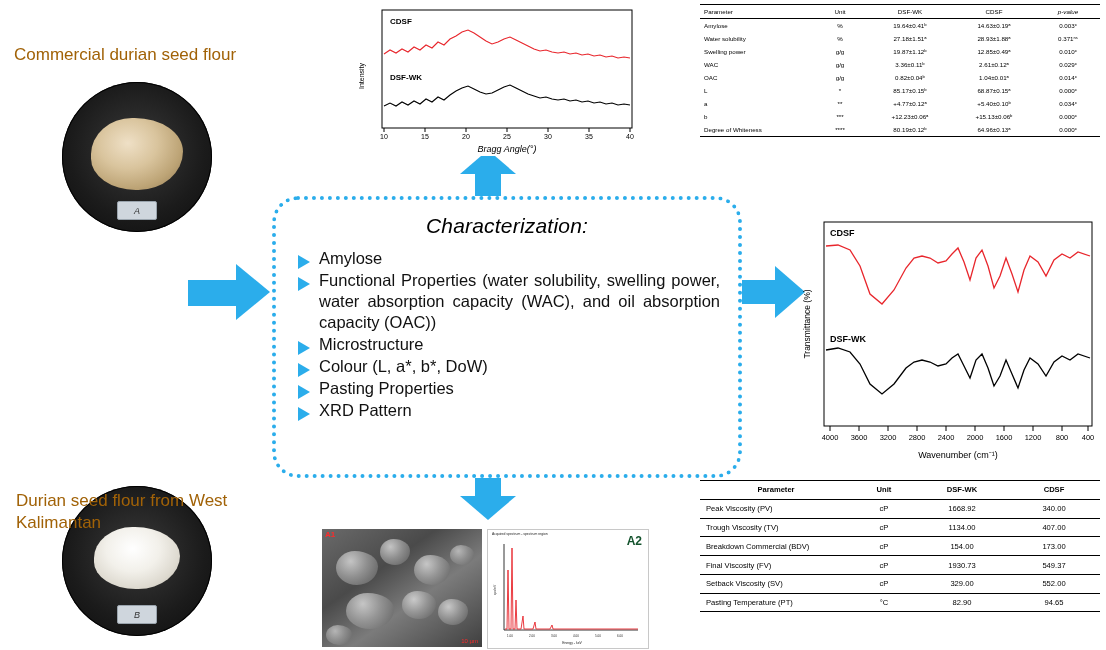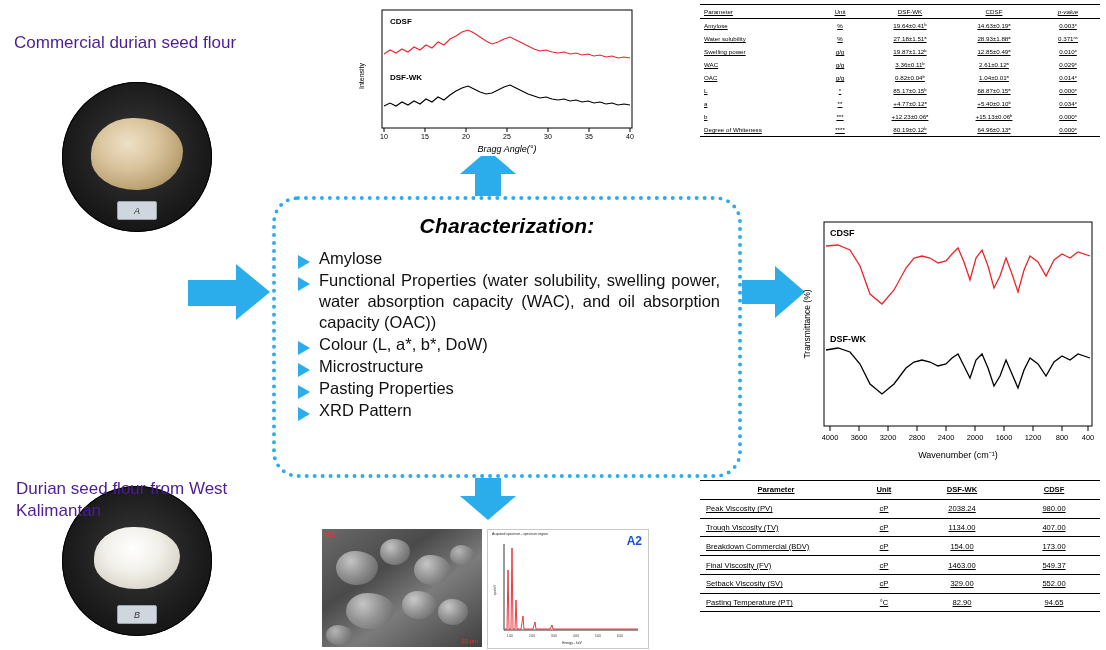--- a/index.html
+++ b/index.html
@@ -1,52 +1,52 @@
 <!DOCTYPE html>
 <html><head>
 <meta charset="utf-8">
 <style>
   html,body{margin:0;padding:0;background:#ffffff;}
   body{width:1106px;height:650px;position:relative;overflow:hidden;
        font-family:"Liberation Sans",sans-serif;color:#000;}
   .abs{position:absolute;}
 
   
-  .left-label{font-size:17px;line-height:22px;color:#4c1d95;font-family:"Liberation Sans",sans-serif;}
+  .left-label{font-size:17px;line-height:22px;color:#a16207;font-family:"Liberation Sans",sans-serif;margin-top:12px;}
 
   
   .dish{border-radius:50%;overflow:hidden;position:relative;
         background:radial-gradient(circle at 50% 45%, #3a3a3a 0%, #1b1b1b 60%, #0c0c0c 100%);
         box-shadow:0 0 0 1px #000 inset;}
   .dish .powder{position:absolute;left:50%;top:48%;transform:translate(-50%,-50%);
         border-radius:46% 54% 50% 50% / 52% 48% 55% 45%;filter:blur(0.6px);}
   .dish .powder.a{width:92px;height:72px;
         background:radial-gradient(ellipse at 40% 35%, #efe0c6 0%, #d9c49d 38%, #bda476 68%, #8e7650 100%);}
   .dish .powder.b{width:86px;height:62px;
         background:radial-gradient(ellipse at 45% 35%, #ffffff 0%, #f2f0ea 40%, #ddd9cf 70%, #b3aea2 100%);}
   .dish .tag{position:absolute;left:50%;bottom:12px;transform:translateX(-50%);
         width:38px;height:17px;background:#cfd6dd;border:1px solid #9aa4ad;border-radius:2px;
         font-size:9px;font-style:italic;display:flex;align-items:center;justify-content:center;color:#333;}
   .arrow-shape{background:#2badeb;}
 
   
   #char-box{left:272px;top:196px;width:462px;height:274px;
         border:4px dotted #2badeb;border-radius:26px;background:#fff;}
-  #char-title{font-family:"Liberation Sans",sans-serif;font-weight:bold;font-style:italic;
+  #char-title{font-family:"Liberation Sans",sans-serif;font-weight:normal;font-style:italic;
         font-size:21px;text-align:center;margin-top:14px;letter-spacing:.2px;}
   .bullet-row{display:flex;align-items:flex-start;margin:0 18px 1px 22px;}
   .bul{flex:0 0 auto;margin-top:7px;margin-right:9px;
        width:0;height:0;border-left:12px solid #2badeb;border-top:7px solid transparent;border-bottom:7px solid transparent;}
   .bultext{font-size:16.5px;line-height:21px;color:#111;text-align:justify;}
 
   
   .panel{background:#fff;}
 
   
-  table{border-collapse:collapse;width:100%;text-decoration:underline;}
+  table{border-collapse:collapse;width:100%;}
   .tbl1{font-size:6.2px;}
   .tbl1 th,.tbl1 td{padding:3px 4px;text-align:center;}
   .tbl1 th{font-weight:normal;}
   .tbl1 .pl{text-align:left;}
   .rule-top{border-top:1.2px solid #000;}
   .rule-bot{border-bottom:1.2px solid #000;}
   .rule-mid{border-bottom:.7px solid #000;}
 
   .tbl2{font-size:7.6px;}
   .tbl2 th,.tbl2 td{padding:4.4px 6px;}
@@ -60,21 +60,21 @@
        background:linear-gradient(145deg,#6a6a6a,#4a4a4a 35%,#7b7b7b 60%,#3f3f3f 100%);
        position:absolute;overflow:hidden;}
   .grain{position:absolute;border-radius:45% 55% 50% 50%/50% 45% 55% 50%;
        background:radial-gradient(circle at 35% 30%, #d8d8d8 0%, #9a9a9a 45%, #5a5a5a 100%);
        opacity:.85;}
   #semtag{position:absolute;left:3px;top:1px;color:#ff2a2a;font-size:8px;font-weight:bold;}
   #semscale{position:absolute;right:4px;bottom:3px;color:#ff2a2a;font-size:6px;}
 
   
   #edx{left:487px;top:529px;width:160px;height:118px;background:#fff;border:1px solid #c8c8c8;position:absolute;}
-  #edxA2{position:absolute;right:6px;top:4px;color:#1d4ed8;font-weight:bold;font-size:12px;}
+  #edxA2{position:absolute;right:6px;top:4px;color:#14532d;font-weight:bold;font-size:12px;}
 </style>
 </head>
 <body>
 
 <div class="abs left-label" style="left:14px;top:32px;width:260px;">Commercial durian seed flour</div>
 
 <div class="abs dish" style="left:62px;top:82px;width:150px;height:150px;">
   <div class="powder a"></div>
   <div class="tag">A</div>
 </div>
@@ -112,25 +112,25 @@
   <div class="bullet-row" style="margin-top:10px;">
     <div class="bul"></div>
     <div class="bultext">Amylose</div>
   </div>
   <div class="bullet-row">
     <div class="bul"></div>
     <div class="bultext">Functional Properties (water solubility, swelling power, water absorption capacity (WAC), and oil absorption capacity (OAC))</div>
   </div>
   <div class="bullet-row">
     <div class="bul"></div>
+    <div class="bultext">Microstructure</div>
+  </div>
+  <div class="bullet-row">
+    <div class="bul"></div>
     <div class="bultext">Colour (L, a*, b*, DoW)</div>
-  </div>
-  <div class="bullet-row">
-    <div class="bul"></div>
-    <div class="bultext">Microstructure</div>
   </div>
   <div class="bullet-row">
     <div class="bul"></div>
     <div class="bultext">Pasting Properties</div>
   </div>
   <div class="bullet-row">
     <div class="bul"></div>
     <div class="bultext">XRD Pattern</div>
   </div>
 </div>
@@ -329,39 +329,39 @@
         <th class="rule-top rule-mid" style="width:38%;text-align:center">Parameter</th>
         <th class="rule-top rule-mid" style="width:16%">Unit</th>
         <th class="rule-top rule-mid" style="width:23%">DSF-WK</th>
         <th class="rule-top rule-mid" style="width:23%">CDSF</th>
       </tr>
     </thead>
     <tbody>
       <tr>
         <td class="pl">Peak Viscosity (PV)</td>
         <td>cP</td>
-        <td>2038.24</td>
-        <td>980.00</td>
+        <td>1668.92</td>
+        <td>340.00</td>
       </tr>
       <tr>
         <td class="pl">Trough Viscosity (TV)</td>
         <td>cP</td>
         <td>1134.00</td>
         <td>407.00</td>
       </tr>
       <tr>
         <td class="pl">Breakdown Commercial (BDV)</td>
         <td>cP</td>
         <td>154.00</td>
         <td>173.00</td>
       </tr>
       <tr>
         <td class="pl">Final Viscosity (FV)</td>
         <td>cP</td>
-        <td>1463.00</td>
+        <td>1930.73</td>
         <td>549.37</td>
       </tr>
       <tr>
         <td class="pl">Setback Viscosity (SV)</td>
         <td>cP</td>
         <td>329.00</td>
         <td>552.00</td>
       </tr>
       <tr>
         <td class="pl">Pasting Temperature (PT)</td>

